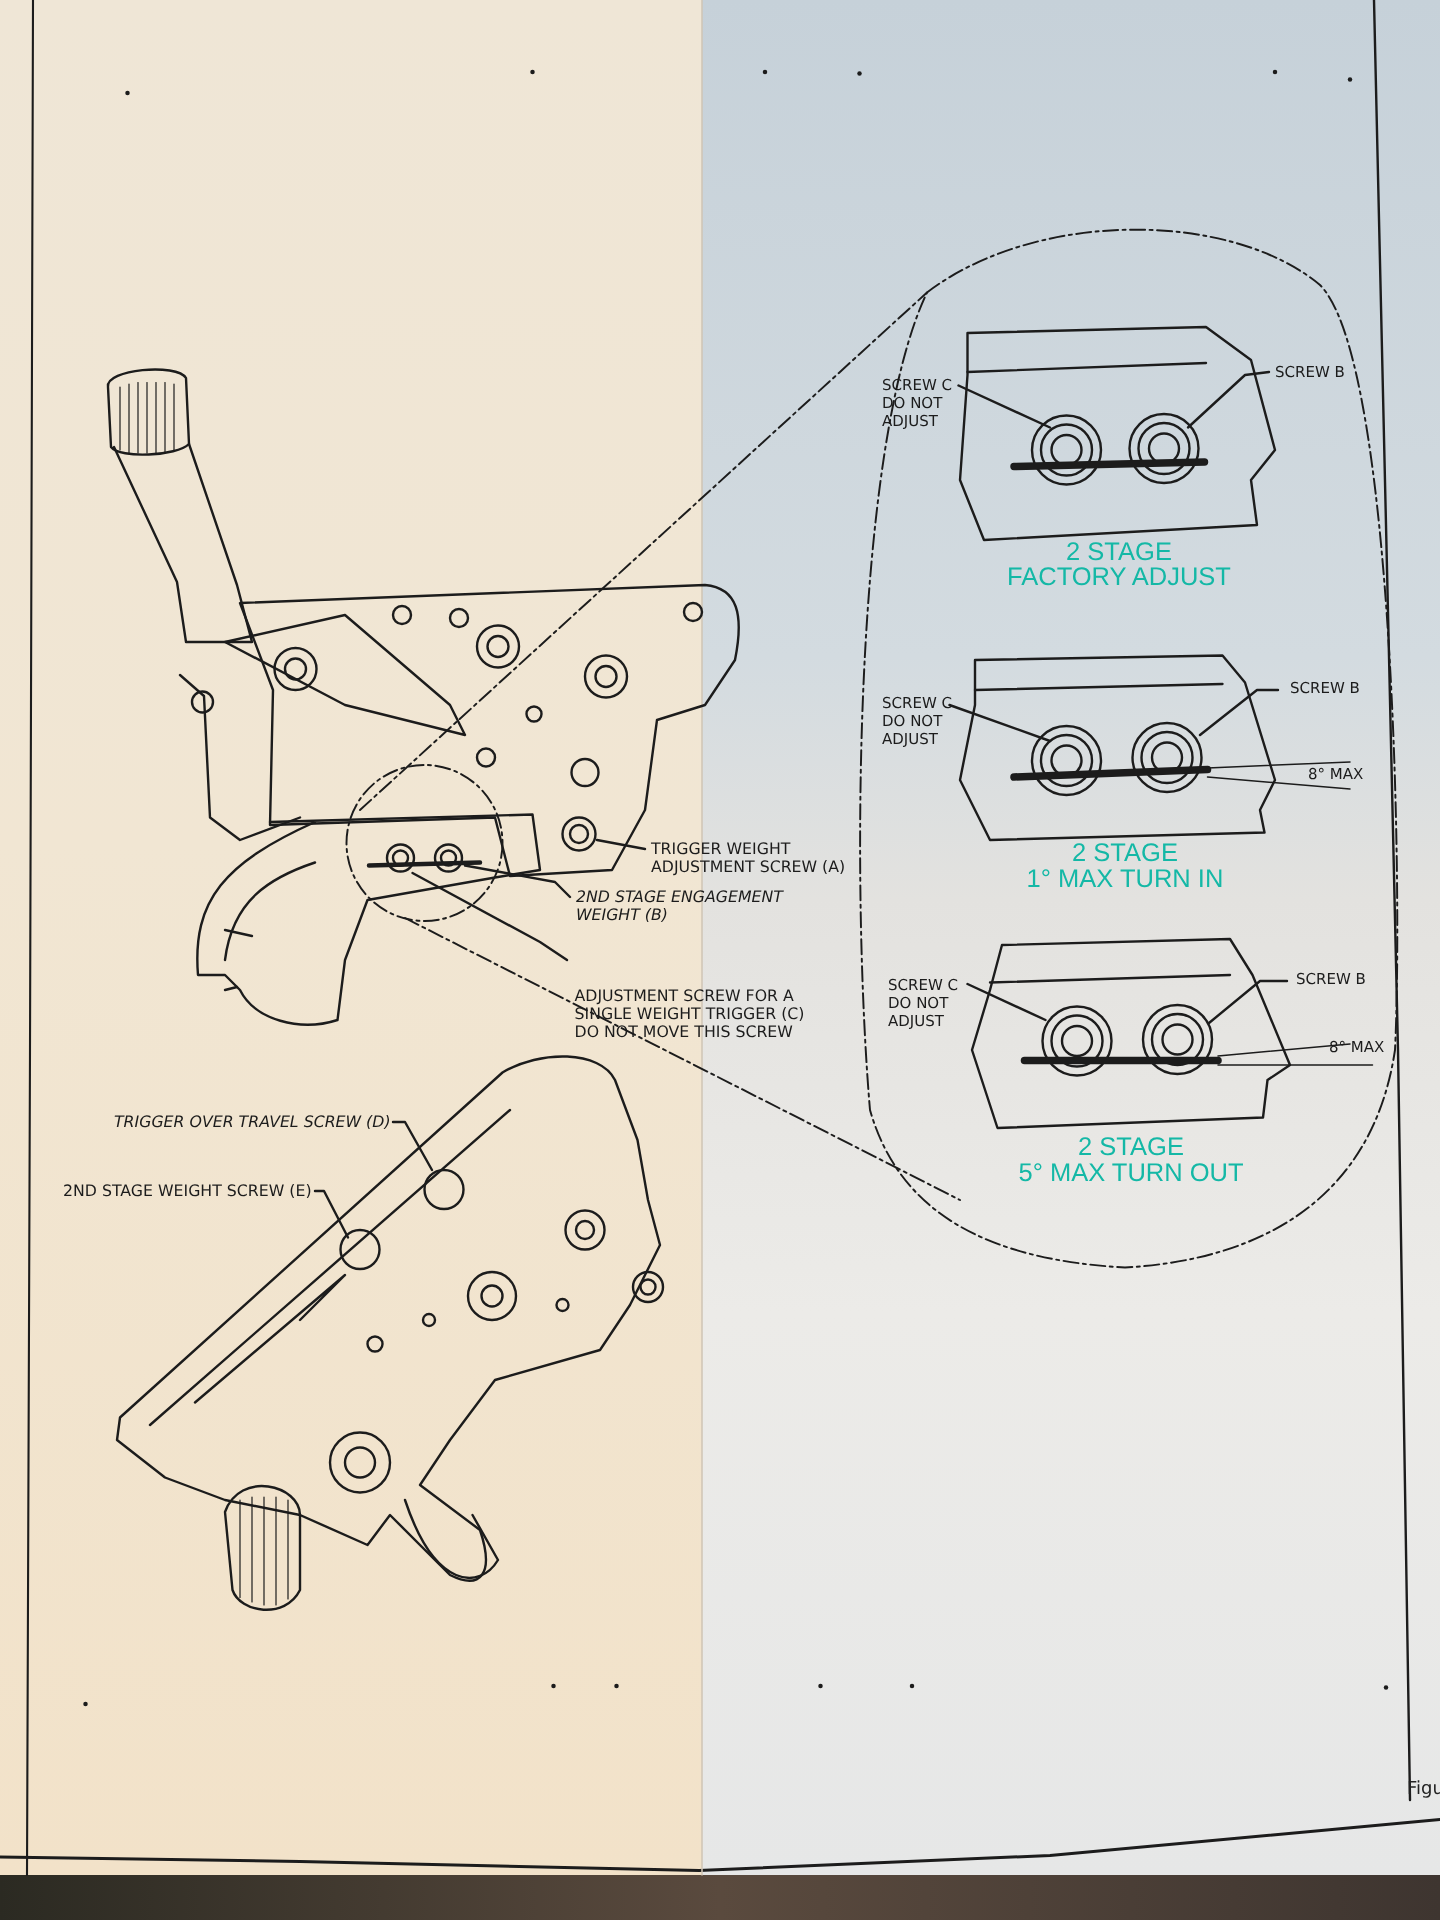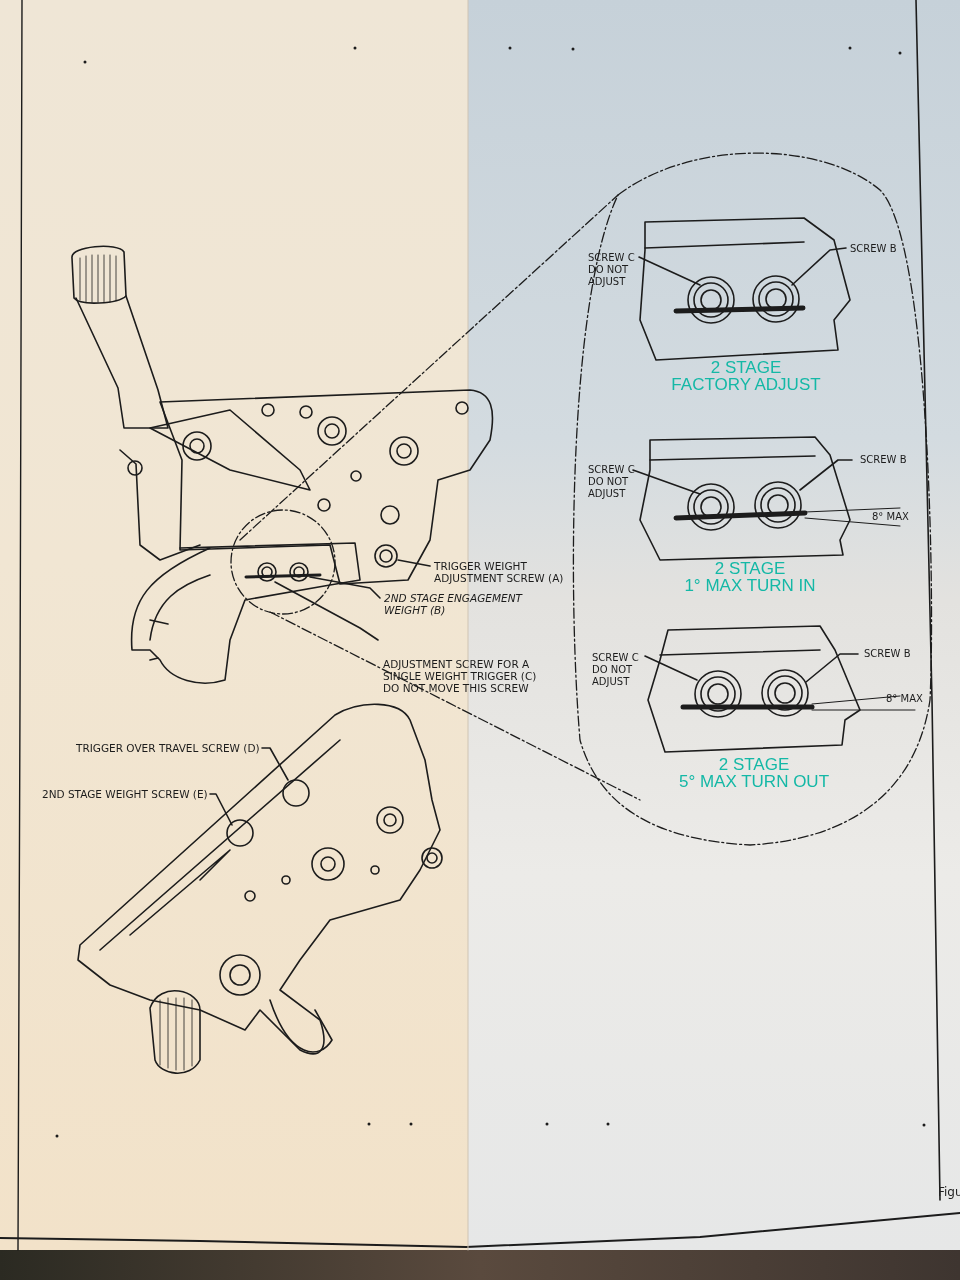--- a/index.html
+++ b/index.html
@@ -183,21 +183,21 @@
 <div class="lbl" style="left:384px;top:592px;font-style:italic;">
   <div>2ND STAGE ENGAGEMENT</div>
   <div>WEIGHT (B)</div>
 </div>
 <div class="lbl" style="left:383px;top:627px;margin-top:31px;">
   <div>ADJUSTMENT SCREW FOR A</div>
   <div>SINGLE WEIGHT TRIGGER (C)</div>
   <div class="bold" style="font-weight:normal">DO NOT MOVE THIS SCREW</div>
 </div>
 
-<div class="lbl" style="left:76px;top:742px;">TRIGGER OVER TRAVEL SCREW (D)</div>
+<div class="lbl" style="left:76px;top:742px;font-style:italic;">TRIGGER OVER TRAVEL SCREW (D)</div>
 <div class="lbl" style="left:42px;top:788px;">2ND STAGE WEIGHT SCREW (E)</div>
 
 <div class="small" style="left:588px;top:252px;">
   <div>SCREW C</div>
   <div>DO NOT</div>
   <div>ADJUST</div>
 </div>
 <div class="small" style="left:850px;top:243px;">SCREW B</div>
 <div class="cap" style="left:626px;top:359px;">
   <div>2 STAGE</div>

